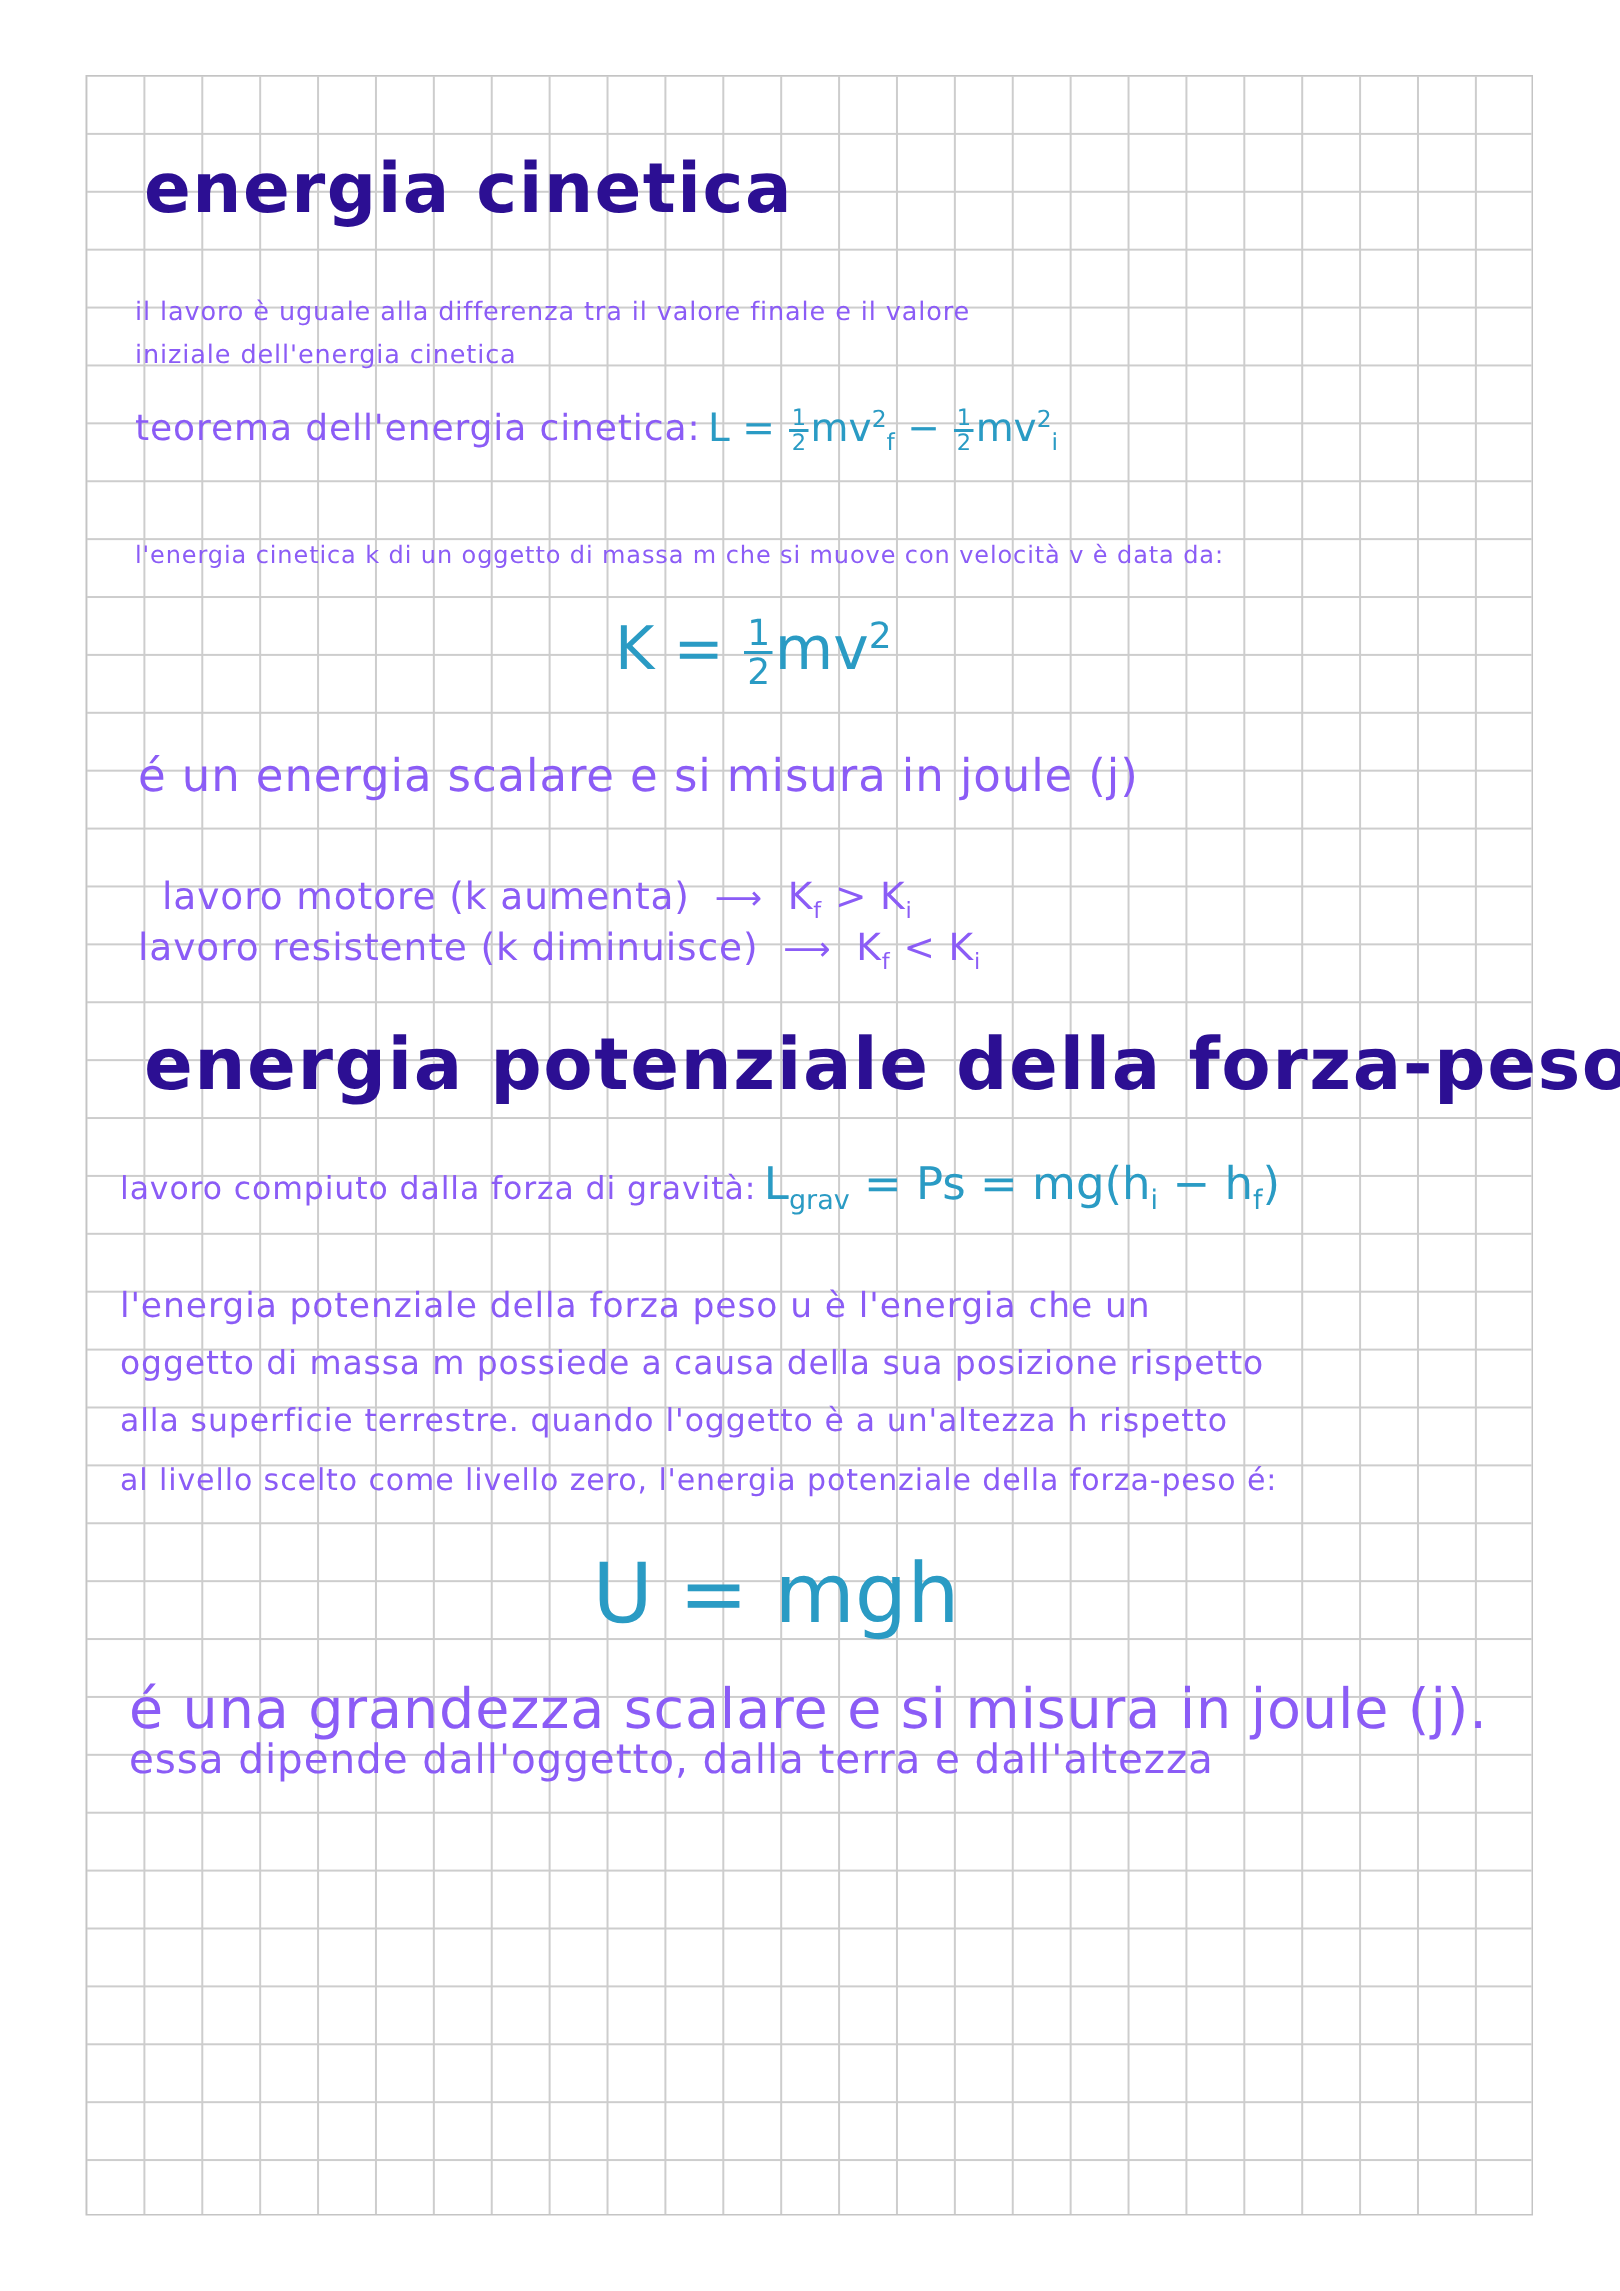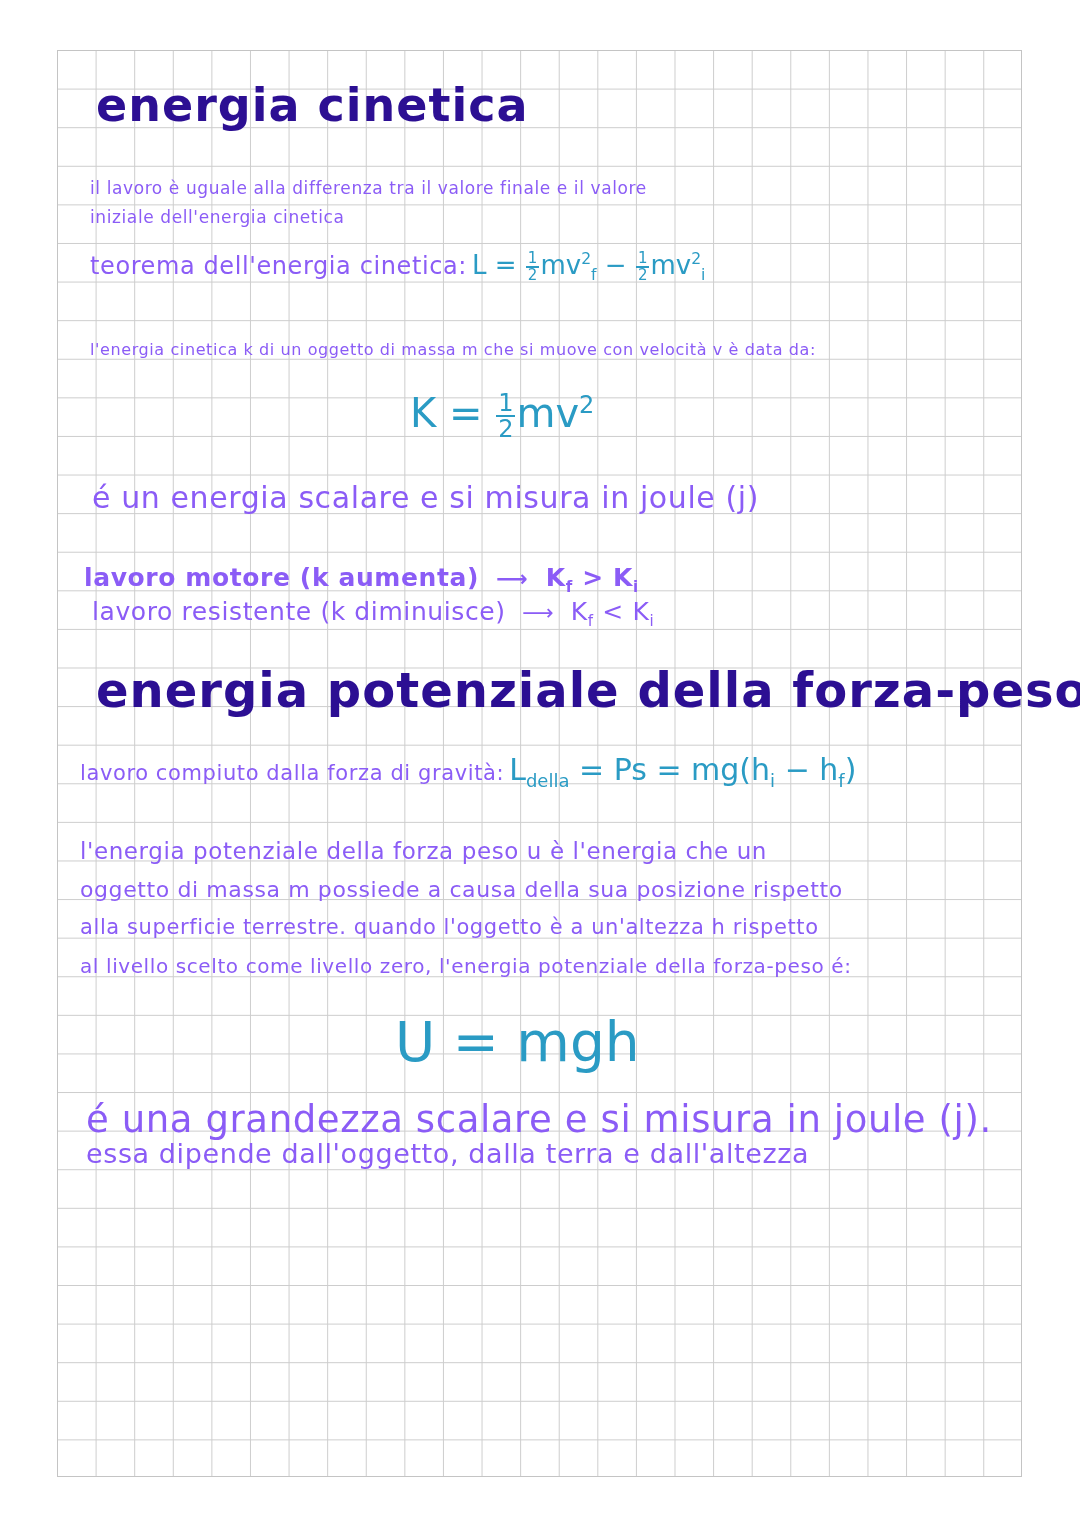--- a/index.html
+++ b/index.html
@@ -12,21 +12,21 @@
     position: absolute; left: 57px; top: 50px;
     width: 965px; height: 1427px;
     border: 1.5px solid #c4c4c4;
     box-sizing: border-box;
     background-image:
       linear-gradient(to right, #cdcdcd 1.2px, transparent 1.2px),
       linear-gradient(to bottom, #cdcdcd 1.2px, transparent 1.2px);
     background-size: 38.6px 38.6px;
     background-position: -1px -1px;
   }
-  .line { position: absolute; white-space: nowrap; }
+  .line { position: absolute; white-space: nowrap; margin-top: 20px; }
   .title {
     color: #2c0f93; font-weight: bold;
     font-family: "DejaVu Sans", sans-serif;
     font-size: 46px; letter-spacing: 1px;
   }
   .body-text {
     color: #8b5cf6; font-size: 21px; letter-spacing: 0.6px;
     text-transform: lowercase;
   }
   .small-text { font-size: 17px; }
@@ -61,36 +61,36 @@
 
 <div class="line body-text small-text" style="left:90px; top:340px; font-size:16px;">l'energia cinetica K di un oggetto di massa m che si muove con velocità v è data da:</div>
 
 <div class="line big-formula" style="left:410px; top:390px;">
   <span>K =</span>
   <span class="frac"><span class="num">1</span><span>2</span></span><span>mv</span><sup>2</sup>
 </div>
 
 <div class="line body-text" style="left:92px; top:480px; font-size:30px;">é un energia scalare e si misura in Joule (J)</div>
 
-<div class="line body-text" style="left:84px; top:563px; font-size:25px;font-weight:bold;">
+<div class="line body-text" style="left:108px; top:563px; font-size:25px;">
   <span>lavoro motore (K aumenta)</span>
   <span class="arrow">⟶</span>
   <span style="text-transform:none;"><span>K</span><sub>f</sub><span> &gt; K</span><sub>i</sub></span>
 </div>
 <div class="line body-text" style="left:92px; top:597px; font-size:25px;">
   <span>lavoro resistente (K diminuisce)</span>
   <span class="arrow">⟶</span>
   <span style="text-transform:none;"><span>K</span><sub>f</sub><span> &lt; K</span><sub>i</sub></span>
 </div>
 
 <div class="line title" style="left:96px; top:662px; font-size:48px;">energia potenziale della forza-peso</div>
 
 <div class="line" style="left:80px; top:752px;">
   <span class="body-text" style="font-size:21px;">lavoro compiuto dalla forza di gravità:</span>
-  <span class="formula" style="font-size:30px;"><span>L</span><sub>della</sub><span> = Ps = mg(h</span><sub>i</sub><span> − h</span><sub>f</sub><span>)</span></span>
+  <span class="formula" style="font-size:30px;"><span>L</span><sub>grav</sub><span> = Ps = mg(h</span><sub>i</sub><span> − h</span><sub>f</sub><span>)</span></span>
 </div>
 
 <div class="line body-text" style="left:80px; top:838px; font-size:23px;">l'energia potenziale della forza peso U è l'energia che un</div>
 <div class="line body-text" style="left:80px; top:877px; font-size:22px;">oggetto di massa m possiede a causa della sua posizione rispetto</div>
 <div class="line body-text" style="left:80px; top:915px; font-size:21px;">alla superficie terrestre. quando l'oggetto è a un'altezza h rispetto</div>
 <div class="line body-text" style="left:80px; top:954px; font-size:20px;">al livello scelto come livello zero, l'energia potenziale della forza-peso é:</div>
 
 <div class="line big-formula" style="left:395px; top:1010px; font-size:55px;">U = mgh</div>
 
 <div class="line body-text" style="left:86px; top:1098px; font-size:37px;">é una grandezza scalare e si misura in Joule (J).</div>

